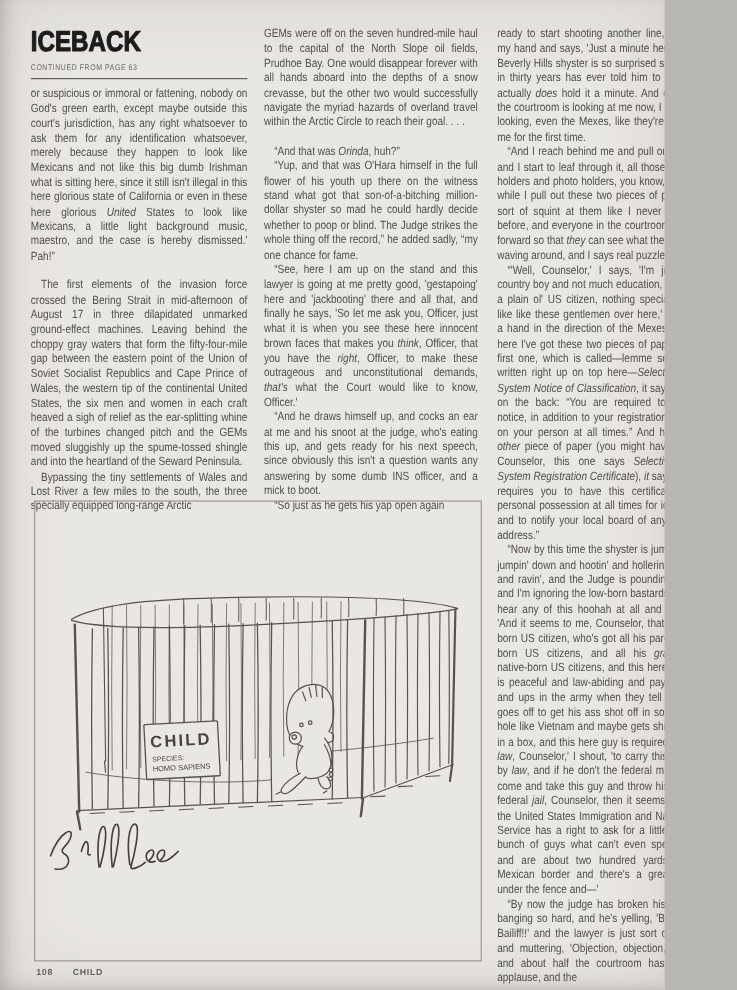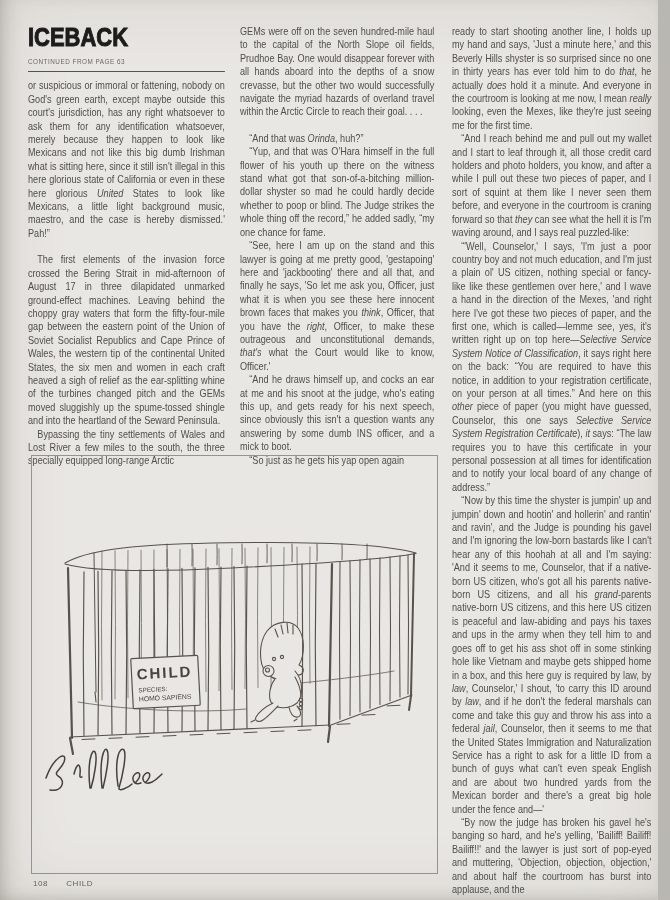--- a/index.html
+++ b/index.html
@@ -1,18 +1,18 @@
 <!DOCTYPE html>
 <html><head>
 <meta charset="utf-8">
 <style>
   html,body{margin:0;padding:0;background:#b9b7b2;}
   .page{
     position:relative;
-    width:658px;height:900px;
+    width:604px;height:900px;
     background:#e9e7e3;
     font-family:"Liberation Sans",sans-serif;
     overflow:hidden;
     box-shadow:inset 0 0 70px rgba(90,84,72,.14), inset 14px 0 20px -12px rgba(60,55,48,.28), inset 0 -10px 16px -10px rgba(60,55,48,.18);
   }
   .col{
     position:absolute;
     transform:scaleX(0.845);
     transform-origin:0 0;
     text-align:justify;
@@ -46,21 +46,21 @@
   .col1 .coltext{margin-top:7px;}
   figure.illustration{
     position:absolute;left:31px;top:455px;margin:0;
     width:405px;height:417px;
     border:1px solid #96938c;
     box-sizing:content-box;
   }
   .footer{
     position:absolute;left:33px;top:879px;
     font-size:8px;letter-spacing:.6px;color:#63615d;
-    display:flex;gap:18px;
+    display:flex;gap:18px;font-weight:bold;
   }
   svg text{font-family:"Liberation Sans",sans-serif;}
 </style>
 </head>
 <body>
 
 <div class="page">
 
   <div class="col col1">
     <div>

